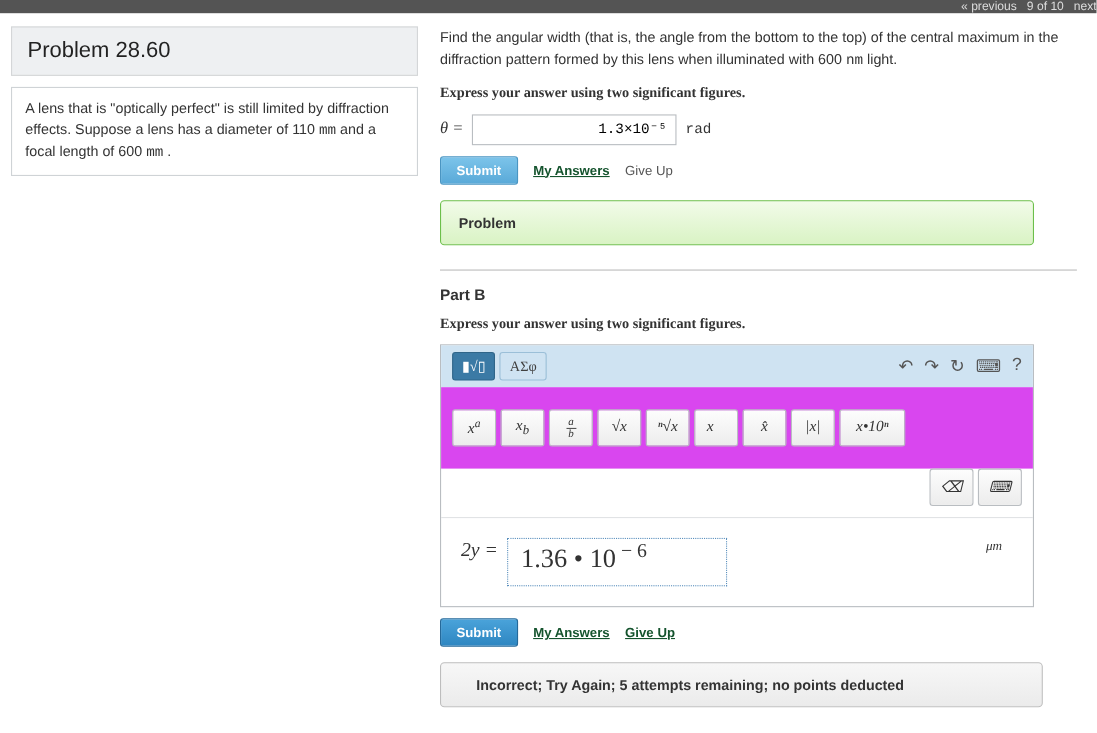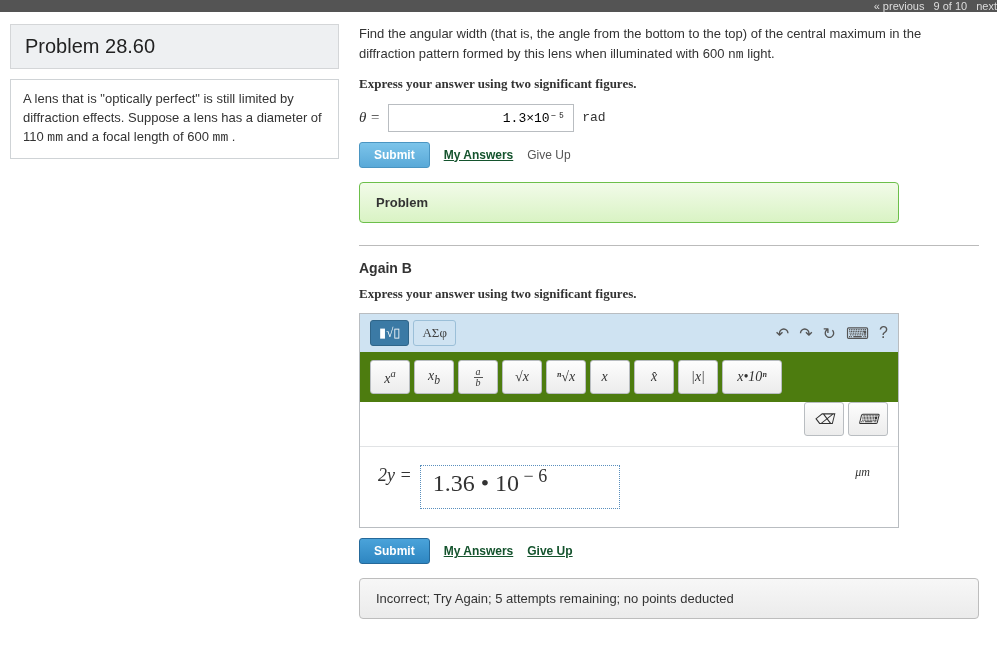--- a/index.html
+++ b/index.html
@@ -130,22 +130,22 @@
     justify-content:center;
     min-width:34px;
     height:26px;
   }
   .eq-tab.light { background:#cfe3f2; color:#404040; border-color:#9bbfd8;}
   .eq-tools { display:flex; gap:10px; color:#555; font-size:16px;}
   .eq-tools span { cursor:pointer; }
   .eq-buttons {
     display:flex;
     gap:4px;
-    padding:8px 10px;
-    background:#4d7c0f;
+    padding:20px 10px;
+    background:#d946ef;
     flex-wrap:wrap;
   }
   .eq-btn {
     border:1px solid #b9bdc1;
     background:linear-gradient(#fdfdfd,#ececec);
     border-radius:3px;
     width:40px; height:34px;
     font-family: Georgia, "Times New Roman", serif;
     font-style: italic;
     font-size:14px;
@@ -165,24 +165,24 @@
     font-family: Georgia, serif;
     font-size:24px;
     min-width:200px;
   }
   .eq-unit { font-family: Georgia, serif; font-style:italic; font-size:12px; margin-left:auto; padding-right:10px;}
   .eq-var { font-family: Georgia, serif; font-style:italic; font-size:18px;}
   .incorrect-box {
     border:1px solid #bdbdbd;
     background: linear-gradient(#f7f7f7,#ebebeb);
     border-radius:4px;
-    padding:12px 16px;
-    font-weight:normal;
+    padding:12px 32px;
+    font-weight:bold;
     color:#333;
-    width: 620px;
+    width: 548px;
     margin-top: 12px;
   }
   sup { font-size:0.75em; }
   .frac { display:inline-flex; flex-direction:column; align-items:center; font-style:italic; font-size:10px; line-height:1;}
   .frac .top { border-bottom:1px solid #555; padding:0 2px;}
 </style>
 </head>
 <body>
 
 <div class="topnav">
@@ -215,21 +215,21 @@
     <div class="btnrow">
       <button class="btn-submit">Submit</button>
       <span class="linklike">My Answers</span>
       <span class="linklike muted">Give Up</span>
     </div>
 
     <div class="correct-box">Problem</div>
 
     <hr class="sep">
 
-    <div class="part-title">Again B</div>
+    <div class="part-title">Part B</div>
     <div class="prompt bold">Express your answer using two significant figures.</div>
 
     <div class="equation-box">
       <div class="eq-toolbar">
         <div class="eq-tabs">
           <div class="eq-tab">▮√▯</div>
           <div class="eq-tab light">ΑΣφ</div>
         </div>
         <div class="eq-tools">
           <span>↶</span>

